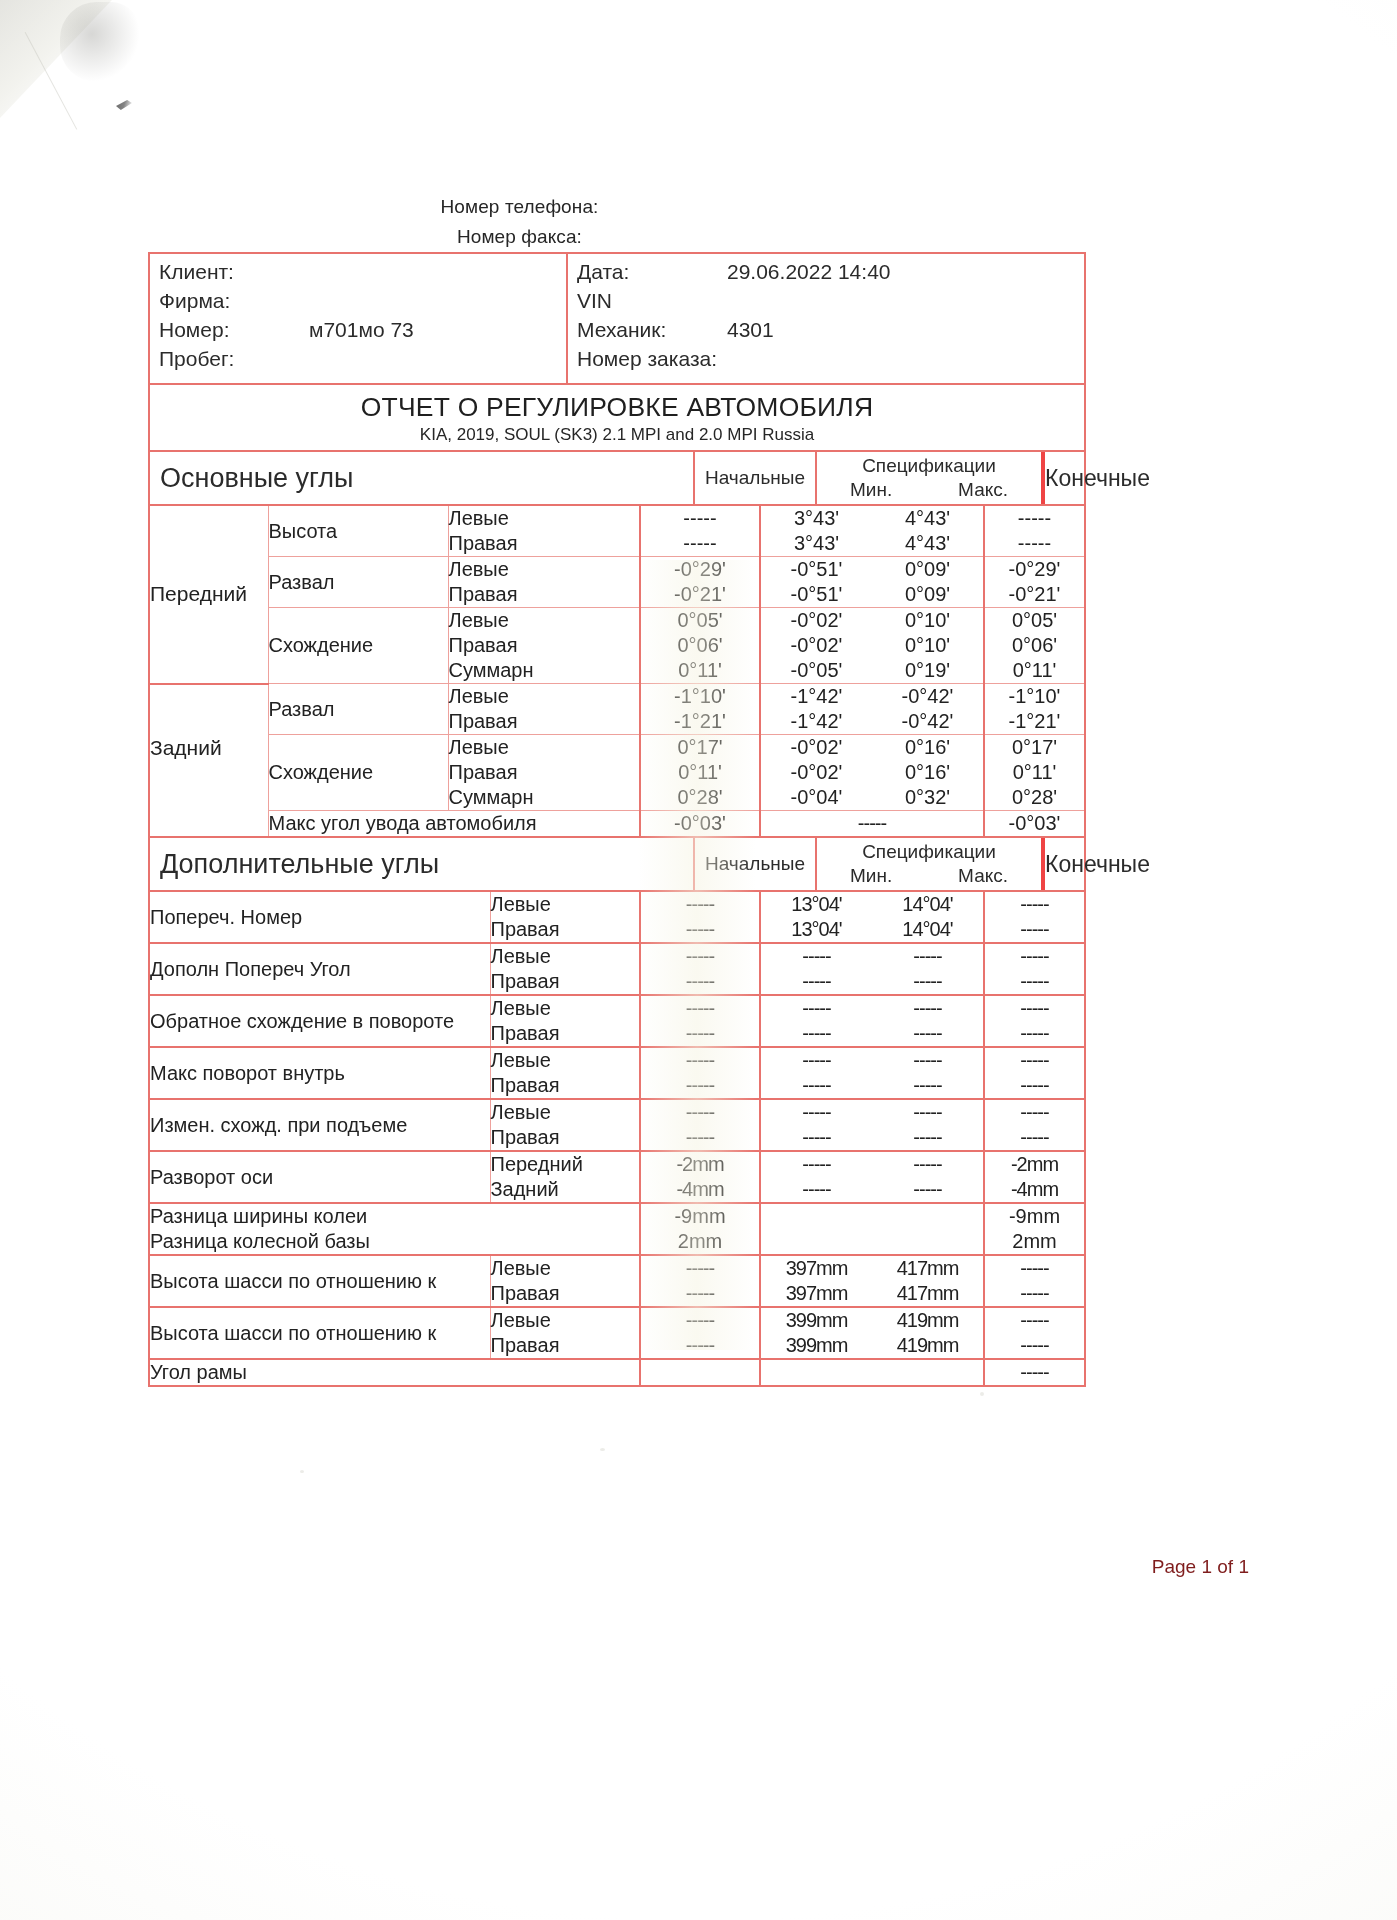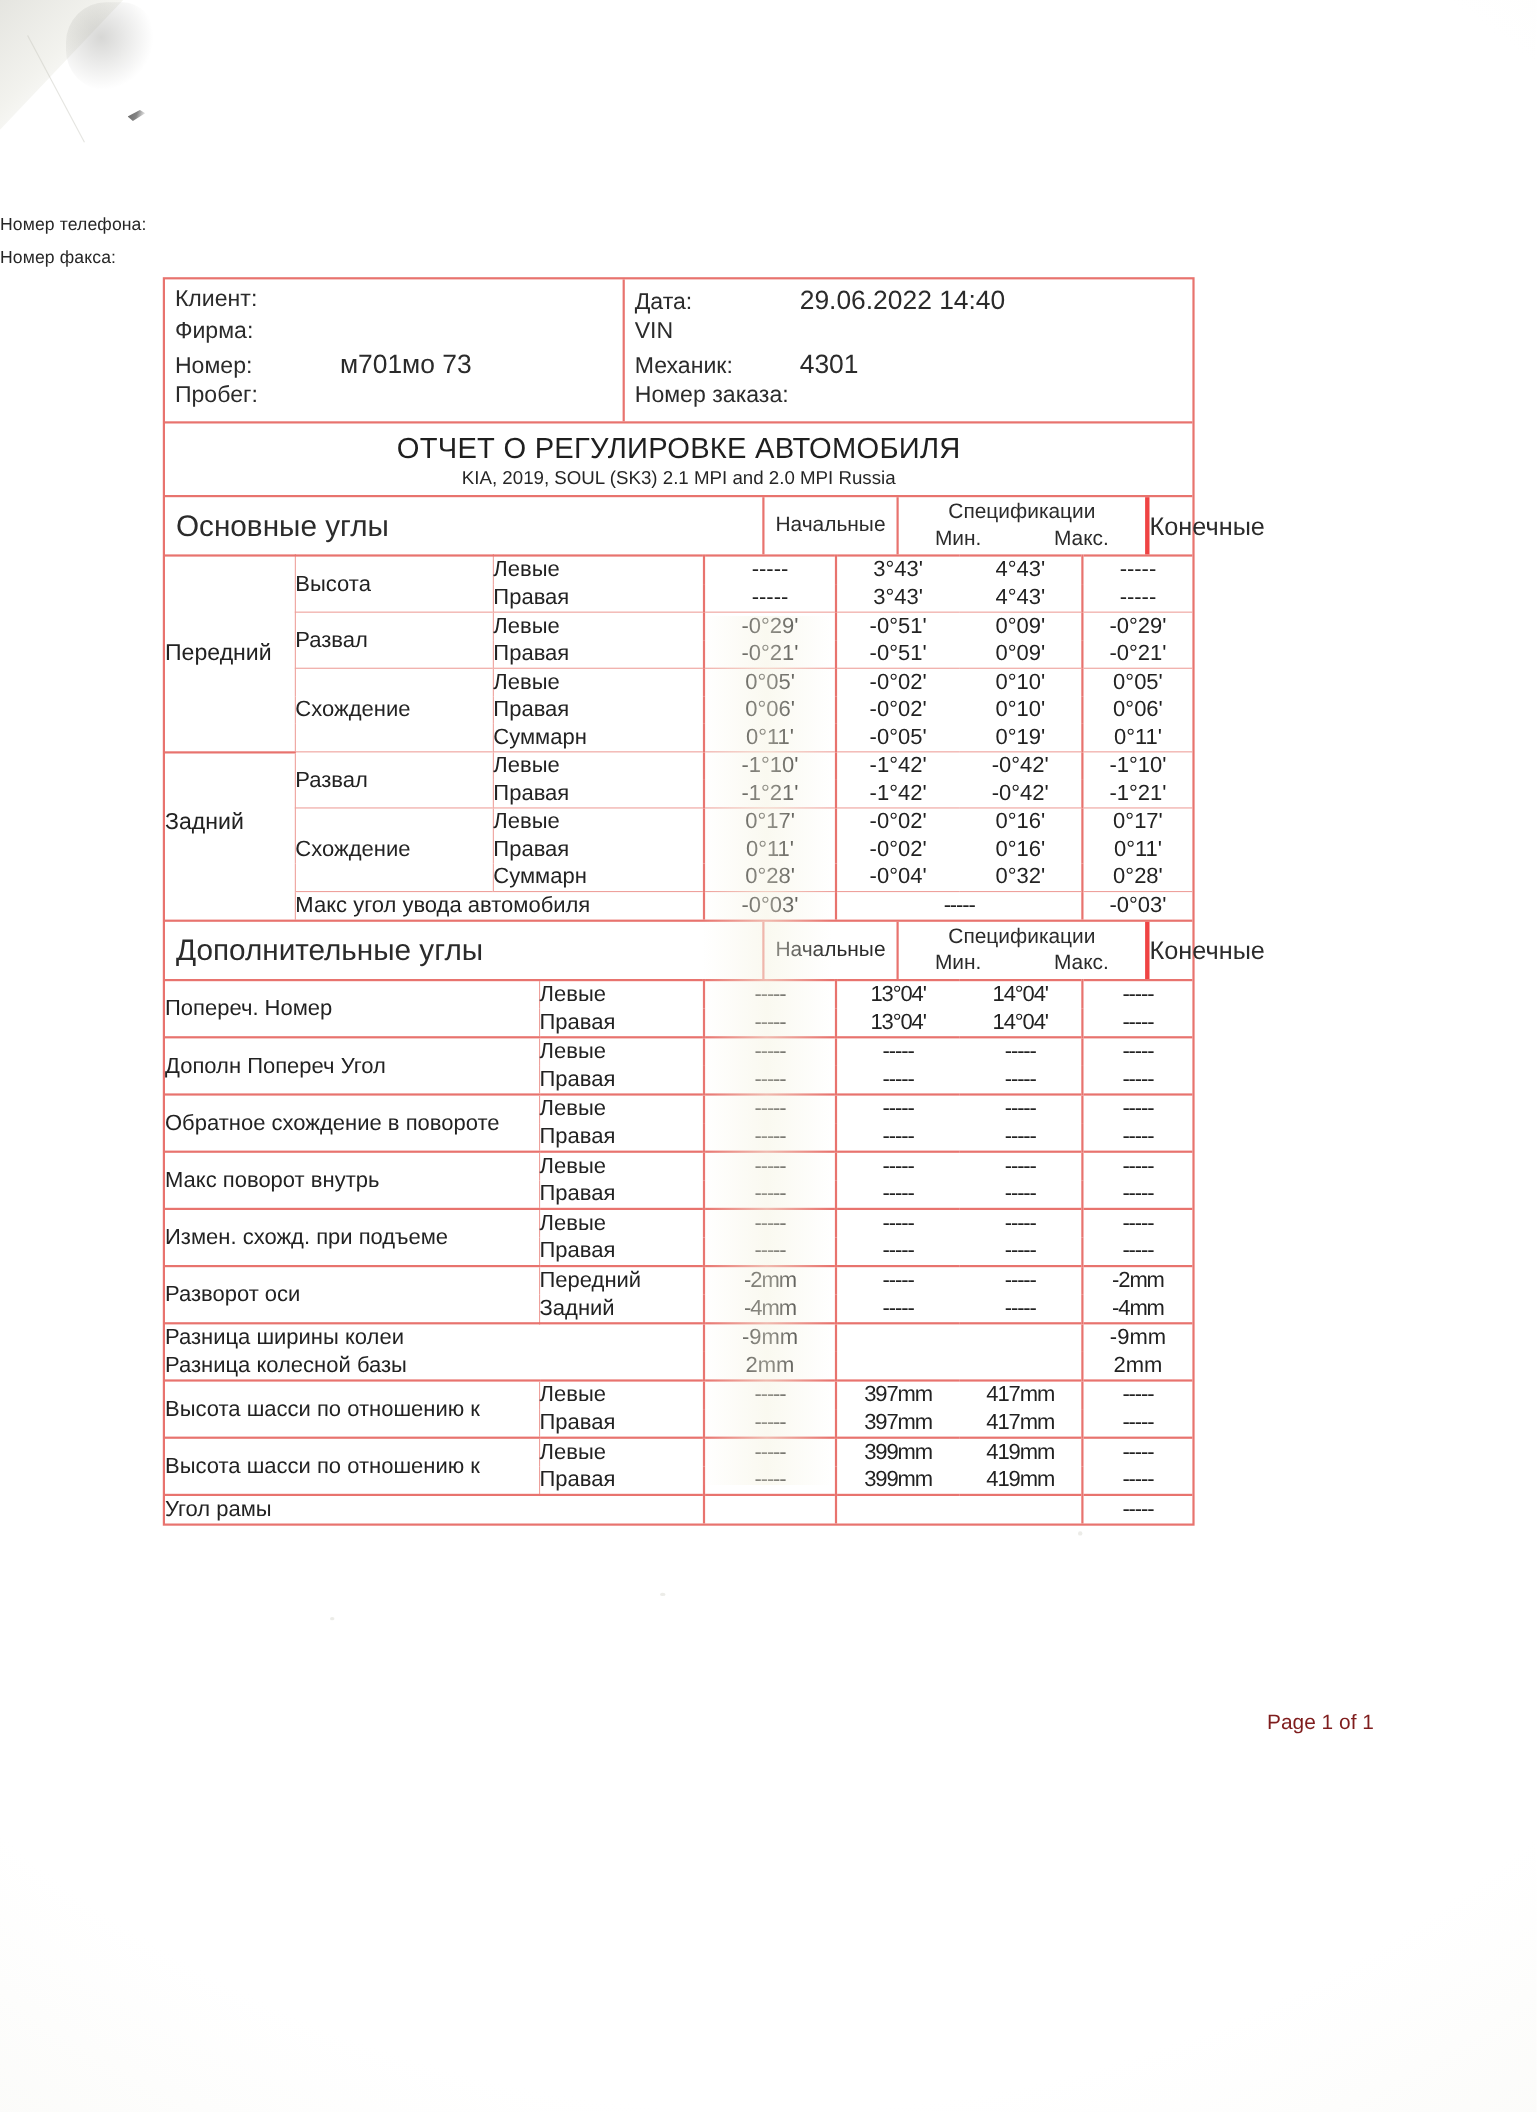--- a/index.html
+++ b/index.html
@@ -40,21 +40,22 @@
     background:linear-gradient(105deg,#444 0%,#666 50%,rgba(120,120,120,0) 100%);
     clip-path:polygon(0 60%,70% 0,100% 30%,30% 100%);
     opacity:.8;
   }
 
   .page{position:absolute;inset:0;}
 
   
   .contact{
     position:absolute;left:0;right:0;
-    font-size:16px;
+    text-align:center;
+    font-size:19px;
     color:#262626;
     letter-spacing:.1px;
   }
   .contact .lbl{display:inline-block;}
   #phone-line{top:196px;padding-right:358px;}
   #fax-line{top:226px;padding-right:358px;}
 
   
   #report-frame{
     position:absolute;
@@ -70,21 +71,21 @@
   #info-left,#info-right{padding:6px 0 7px 0;}
   #info-left{width:416px;border-right:2px solid #e8736e;}
   #info-right{flex:1;}
   .inforow{
     display:flex;align-items:baseline;
     height:29px;
     font-size:21px;
   }
   .inforow .k{padding-left:9px;width:150px;white-space:nowrap;}
   #info-right .inforow .k{width:150px;}
-  .inforow .v{font-size:24px;white-space:nowrap;}
+  .inforow .v{font-size:21px;white-space:nowrap;}
 
   
   #title-block{
     text-align:center;
     padding:7px 0 5px 0;
   }
   #report-title{
     font-size:26.5px;font-weight:normal;
     letter-spacing:.2px;
     color:#1f1f1f;

